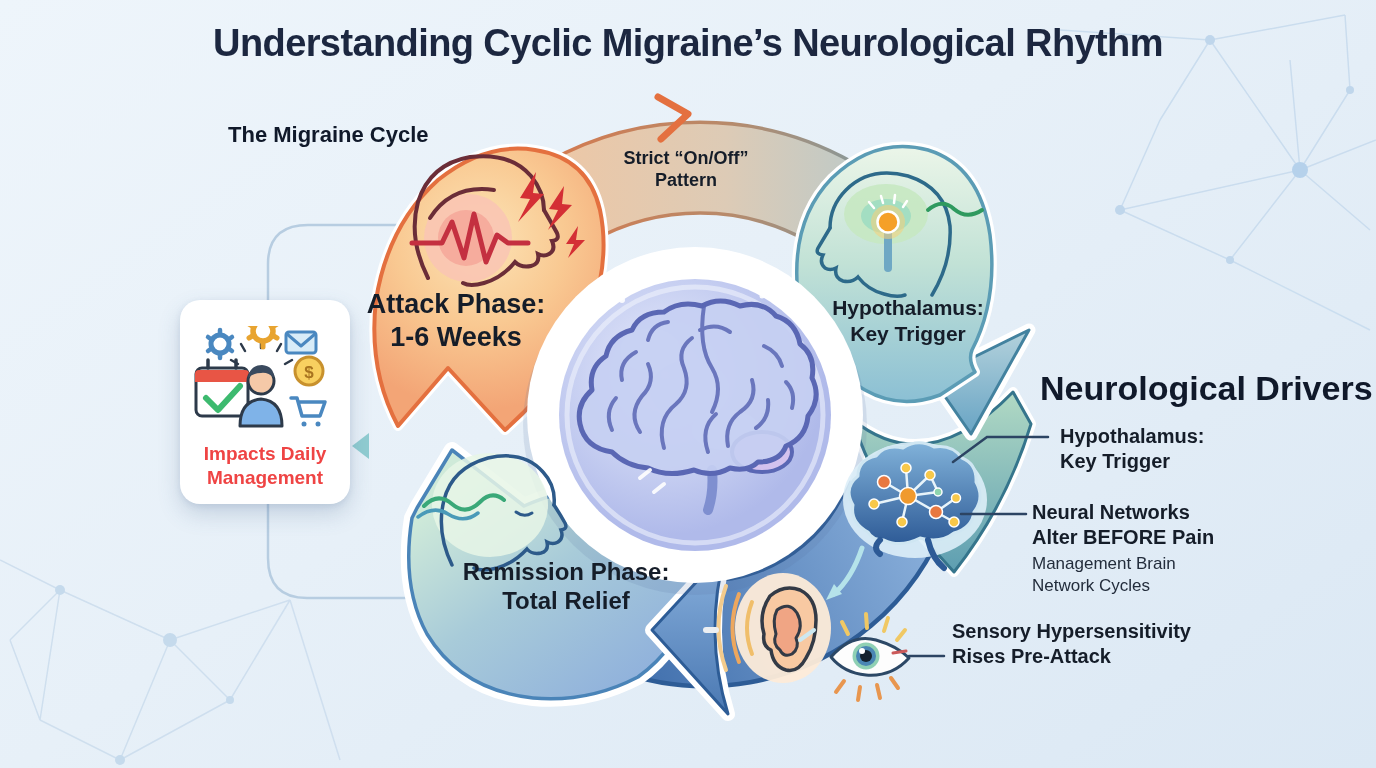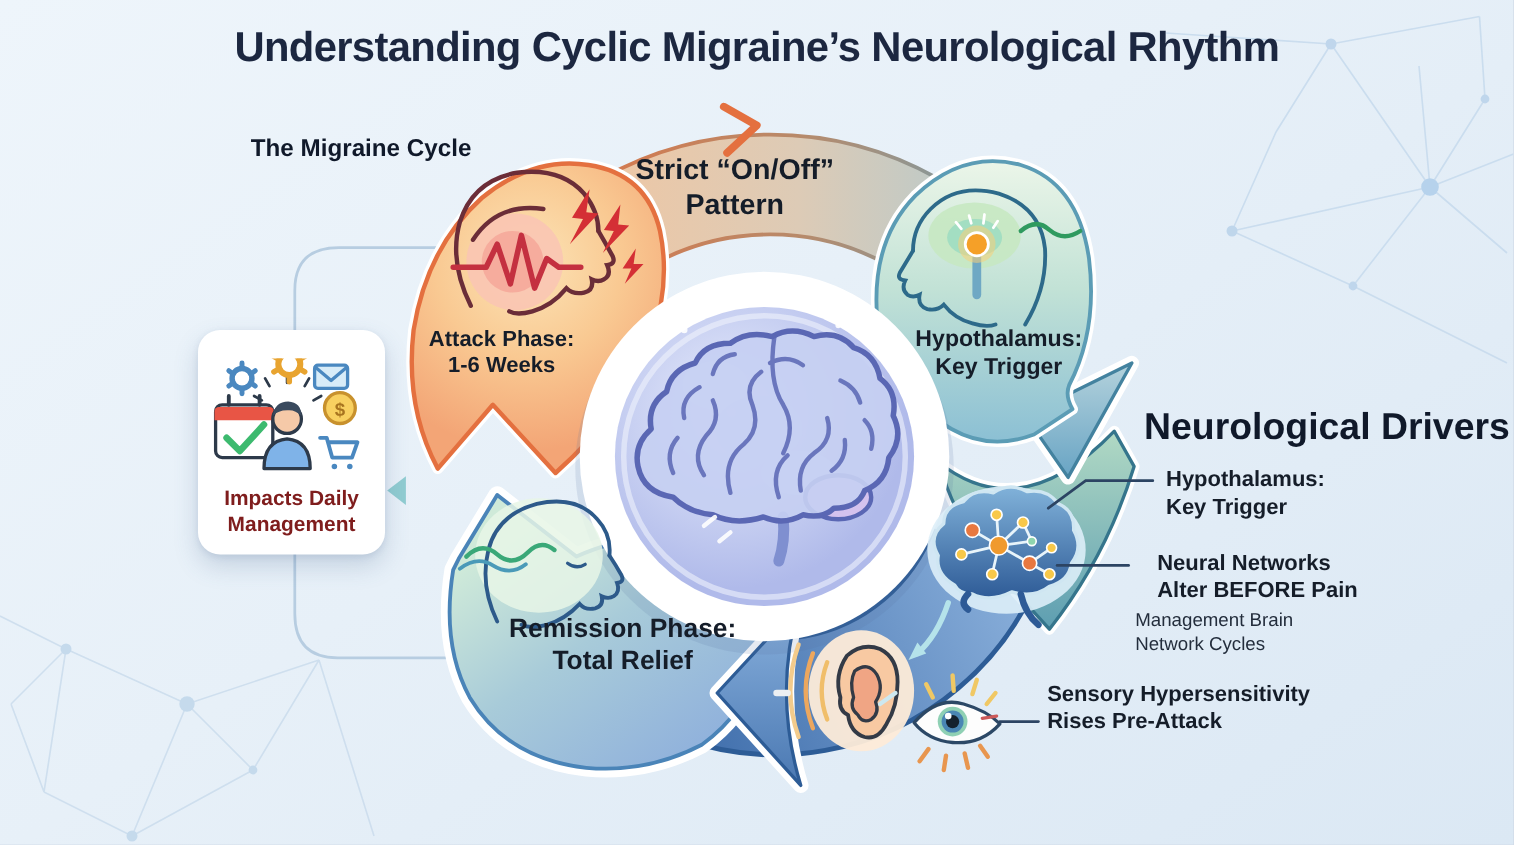--- a/index.html
+++ b/index.html
@@ -12,38 +12,38 @@
   .layer{position:absolute;left:0;top:0;}
   .page-title{
     position:absolute;left:688px;top:22px;transform:translateX(-50%);
     font-size:38px;font-weight:700;color:#1c2740;letter-spacing:-0.6px;white-space:nowrap;
   }
   .cycle-heading{position:absolute;left:228px;top:122px;font-size:22px;font-weight:700;color:#10192a;}
   .lbl{
     position:absolute;transform:translate(-50%,-50%);text-align:center;
     font-weight:700;color:#151d29;white-space:pre-line;line-height:1.22;
   }
-  #lbl-top{left:668px;top:170px;font-size:26px;}
-  #lbl-attack{left:456px;top:321px;font-size:20px;}
+  #lbl-top{left:686px;top:170px;font-size:18px;}
+  #lbl-attack{left:456px;top:321px;font-size:27px;}
   #lbl-hypo{left:908px;top:321px;font-size:21px;}
   #lbl-remission{left:566px;top:586px;font-size:24px;}
   .impact-card{
     position:absolute;left:180px;top:300px;width:170px;height:204px;background:#ffffff;
     border-radius:20px;
     box-shadow:0 10px 22px rgba(70,100,140,.22),0 2px 6px rgba(70,100,140,.12);
   }
   .impact-card .card-icons{position:absolute;left:0;top:26px;}
   .impact-card .card-label{
     position:absolute;left:0;right:0;bottom:14px;text-align:center;
-    font-weight:700;font-size:19px;line-height:1.26;color:#7f1d1d;white-space:pre-line;
+    font-weight:700;font-size:19px;line-height:1.26;color:#ef4444;white-space:pre-line;
   }
   .drivers-heading{position:absolute;left:1040px;top:369px;font-size:34px;font-weight:700;color:#10192a;}
   .driver-title{position:absolute;font-size:20px;font-weight:700;color:#151d29;white-space:pre-line;line-height:1.25;}
   #driver-1{left:1060px;top:424px;}
-  #driver-2{left:1032px;top:500px;margin-left:20px;}
+  #driver-2{left:1032px;top:500px;}
   #driver-3{left:952px;top:619px;}
   .driver-subtitle{
     position:absolute;left:1032px;top:553px;font-size:17px;font-weight:400;
     color:#232d3c;white-space:pre-line;line-height:1.3;
   }
 </style>
 </head>
 <body>
 
 <div class="stage">

